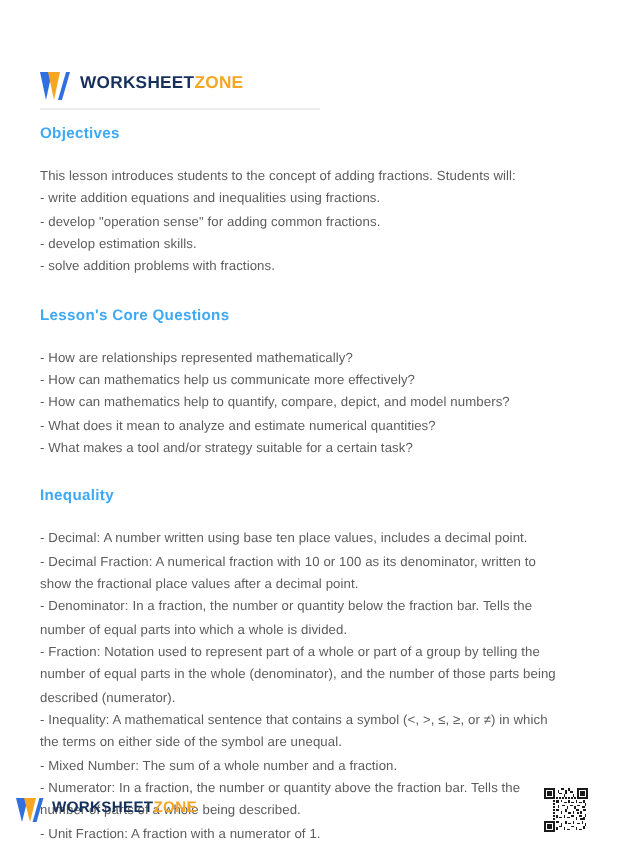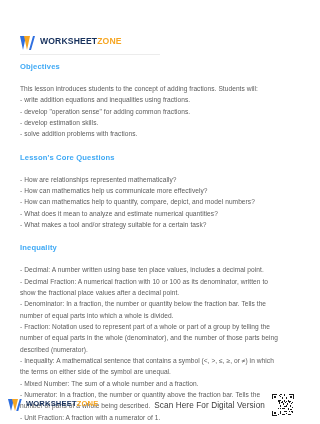--- a/index.html
+++ b/index.html
@@ -220,21 +220,20 @@
     <div class="brand">
       <span class="brand-mark">
         <span class="v-blue"></span>
         <span class="v-orange"></span>
         <span class="slash"></span>
       </span>
       <span class="brand-text"><span class="w1">WORKSHEET</span><span class="w2">ZONE</span></span>
     </div>
 
     <div class="footer-right">
-      <span class="scan-text">Scan Here For Digital Version</span>
       <svg class="qr" viewBox="0 0 29 29" shape-rendering="crispEdges" aria-label="QR code">
         <rect width="29" height="29" fill="#ffffff"></rect>
         <g fill="#1a1a1a">
 
           <rect x="0" y="0" width="7" height="1"></rect>
             <rect x="0" y="6" width="7" height="1"></rect>
           <rect x="0" y="0" width="1" height="7"></rect>
             <rect x="6" y="0" width="1" height="7"></rect>
           <rect x="2" y="2" width="3" height="3"></rect>
 

